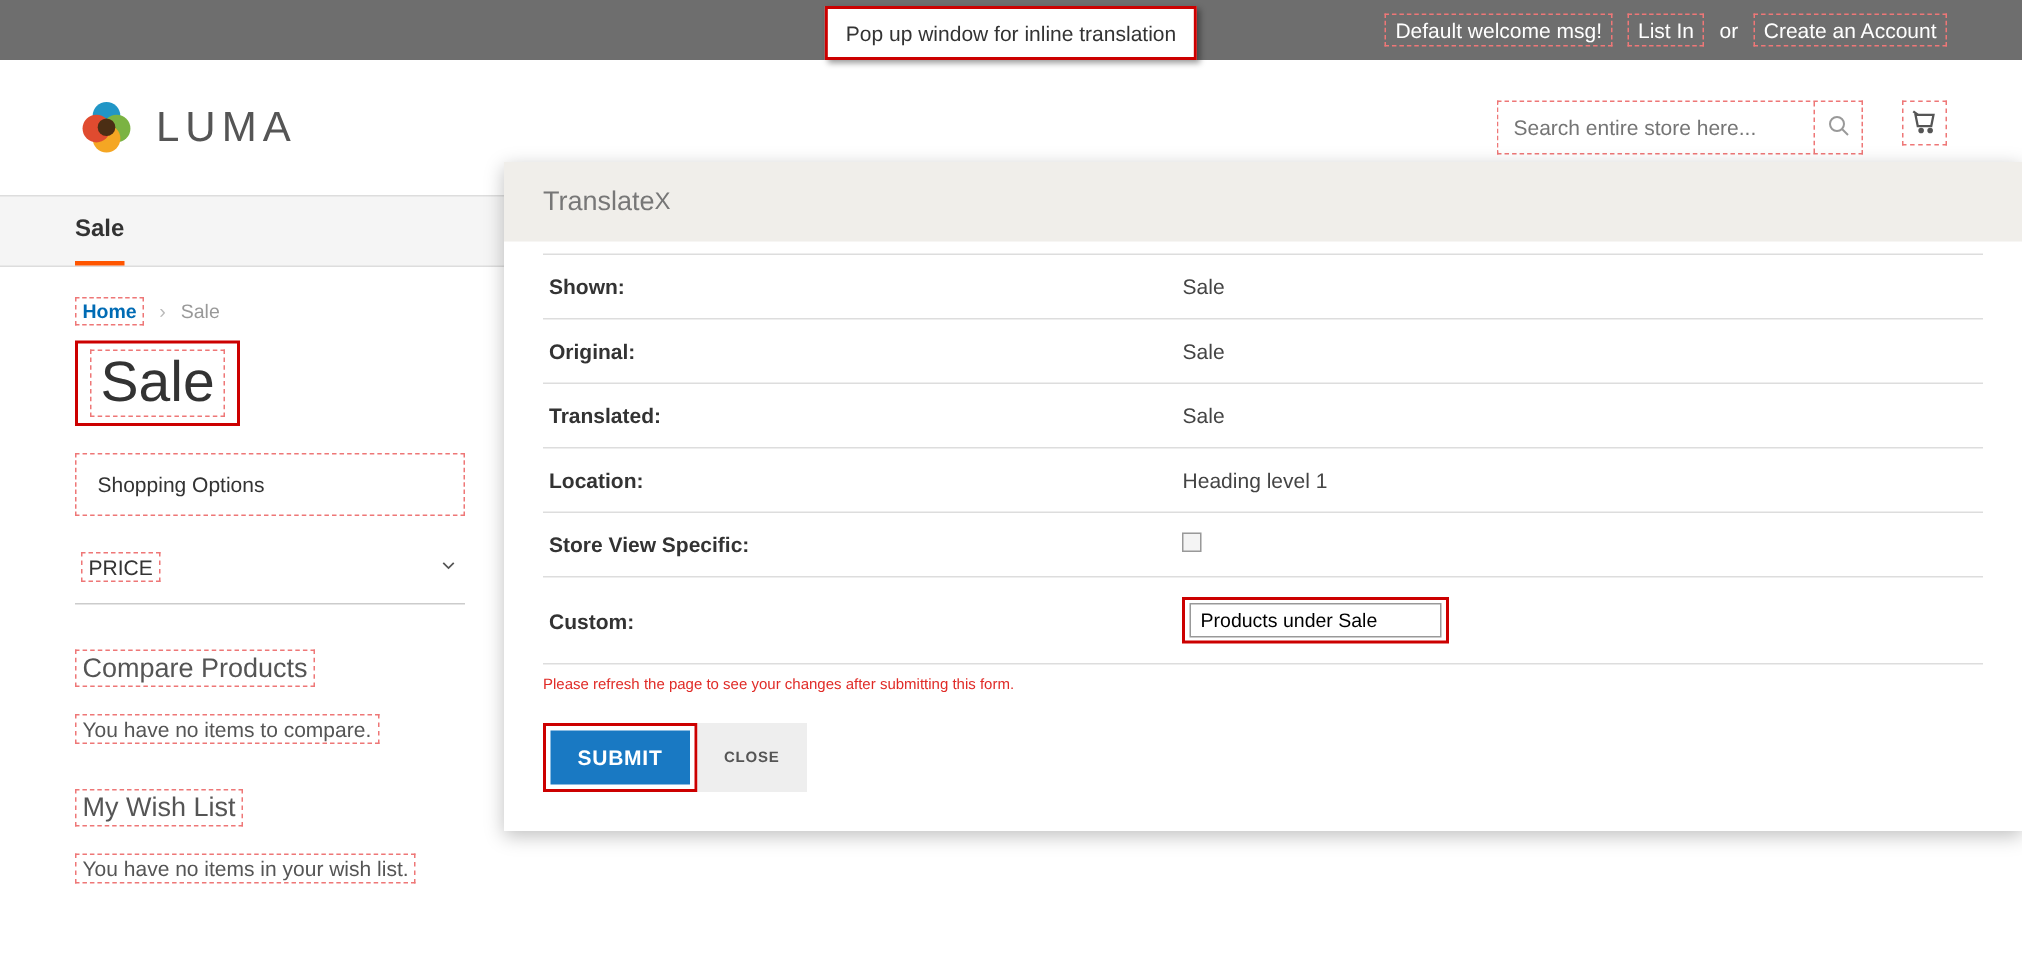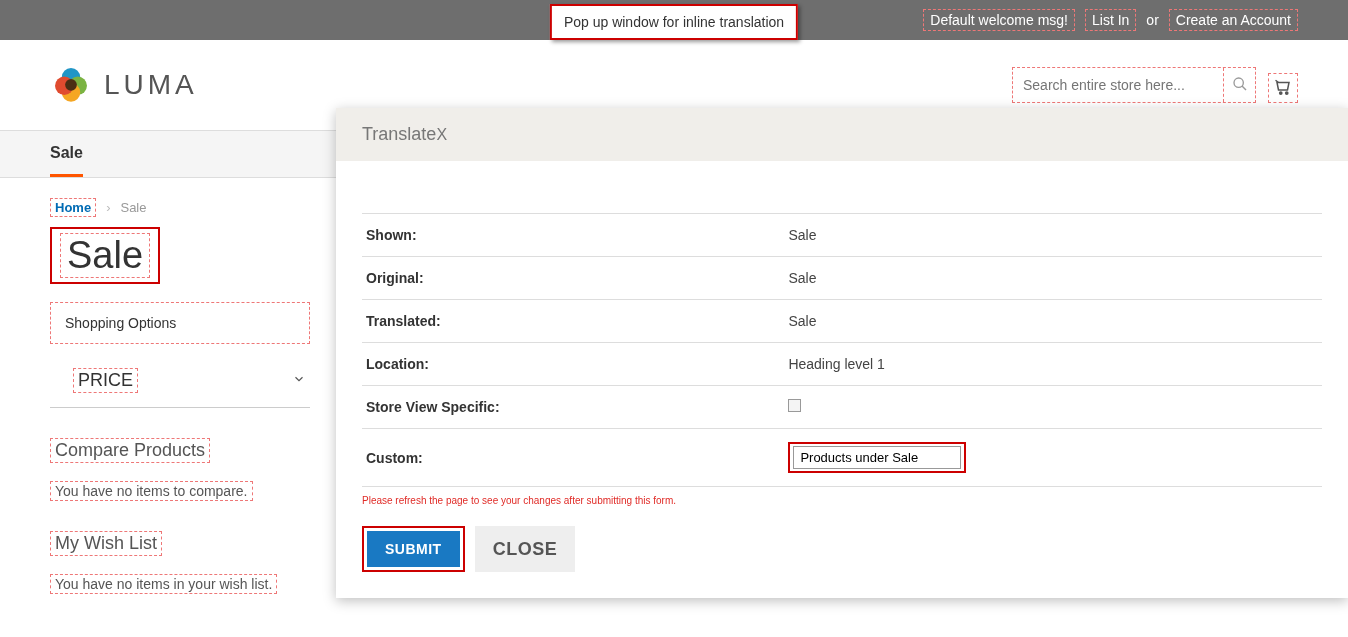--- a/index.html
+++ b/index.html
@@ -60,22 +60,22 @@
   }
   .logo svg { width: 42px; height: 42px; }
   .logo-text {
     font-size: 28px;
     letter-spacing: 4px;
     color: #555;
     font-weight: 400;
   }
   .search-cart {
     display: flex;
-    align-items: flex-end;
-    gap: 12px;
+    align-items: flex-start;
+    gap: 26px;
   }
   .search-wrap {
     display: flex;
     align-items: center;
     border: 1px dashed #e77;
     padding: 0;
   }
   .search-wrap input {
     border: none;
     padding: 8px 10px;
@@ -169,22 +169,21 @@
   .price-row {
     display: flex;
     justify-content: space-between;
     align-items: center;
     padding: 14px 4px;
     border-bottom: 1px solid #ccc;
   }
   .price-row .label {
     border: 1px dashed #e77;
     padding: 1px 4px;
-    font-size: 18px;
-    margin-left: 19px;
+    font-size: 14px;
   }
   .sidebar-head {
     border: 1px dashed #e77;
     display: inline-block;
     padding: 1px 4px;
     font-size: 18px;
     color: #555;
     margin-top: 30px;
   }
   .sidebar-text {
@@ -238,21 +237,20 @@
     font-size: 18px;
   }
   .modal-close {
     font-family: Arial, sans-serif;
     font-size: 16px;
     color: #777;
     cursor: pointer;
   }
   .modal-body {
     padding: 8px 26px 20px;
-    margin-top: 44px;
   }
   .form-table {
     width: 100%;
     border-collapse: collapse;
   }
   .form-table tr {
     border-bottom: 1px solid #ddd;
   }
   .form-table tr:first-child {
     border-top: 1px solid #ddd;
@@ -288,21 +286,20 @@
     background: #f4f4f4;
   }
   .note {
     color: #e02b27;
     font-size: 10px;
     margin-top: 8px;
   }
   .modal-footer {
     padding: 0 26px 26px;
     display: flex;
-    gap: 10px;
   }
   .submit-box {
     border: 2px solid #c00;
     padding: 3px;
   }
   .btn-primary {
     background: #1979c3;
     color: #fff;
     border: none;
     padding: 10px 18px;
@@ -310,21 +307,21 @@
     font-size: 14px;
     letter-spacing: .5px;
     cursor: pointer;
   }
   .btn-secondary {
     background: #eee;
     color: #555;
     border: none;
     padding: 10px 18px;
     font-weight: 700;
-    font-size: 18px;
+    font-size: 10px;
     letter-spacing: .5px;
     cursor: pointer;
   }
 </style>
 </head>
 <body>
 
 <div class="topbar">
   <div class="caption-box">Pop up window for inline translation</div>
   <div class="right">

